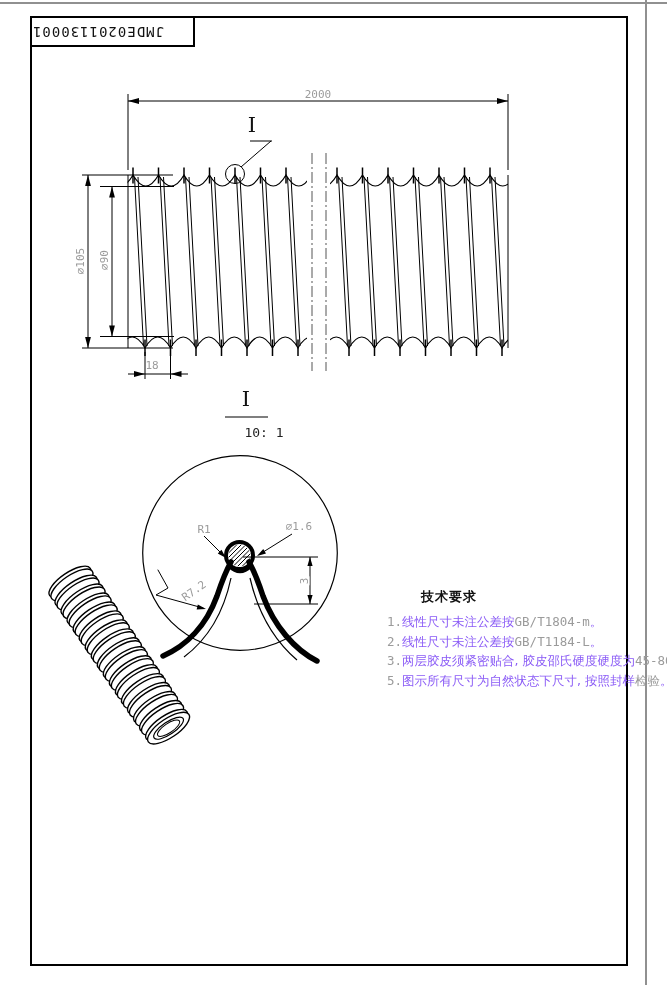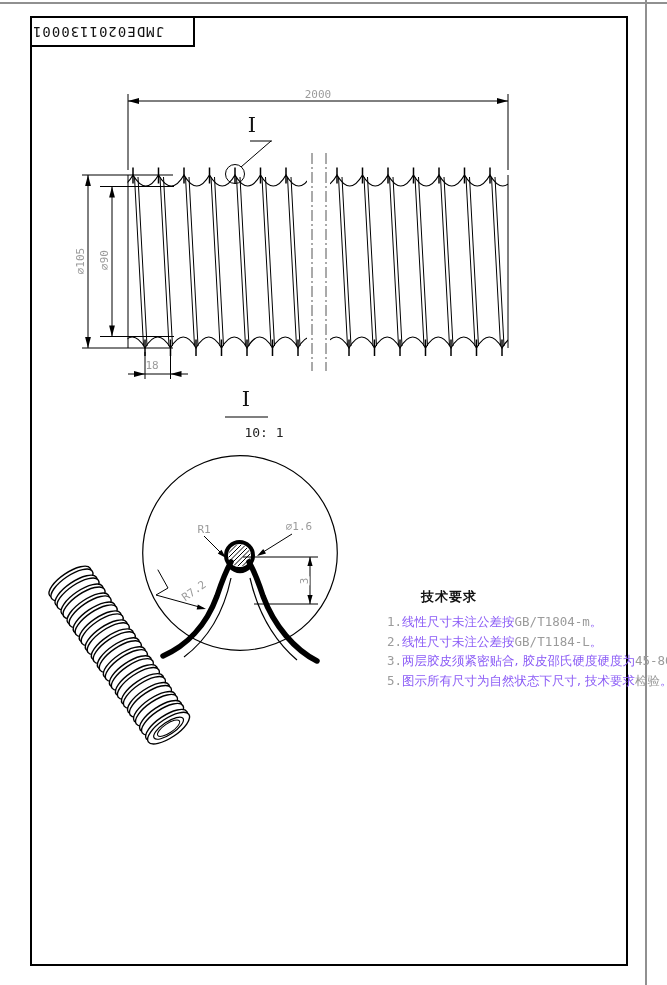--- a/index.html
+++ b/index.html
@@ -248,15 +248,15 @@
 <div class="dimtxt nobg" style="left:299px;top:526px;">∅1.6</div>
 <div class="dimtxt rot90" style="left:304px;top:581px;">3</div>
 <div class="dimtxt rot36" style="left:194px;top:591px;">R7.2</div>
 
 <div class="tech">
   <div class="tech-title">技术要求</div>
   <div id="tech-notes">
       <div class="note-line"><span class="dim">1.</span><span class="strong">线性尺寸未注公差按</span><span class="dim">GB/T1804-m</span><span class="strong">。</span></div>
       <div class="note-line"><span class="dim">2.</span><span class="strong">线性尺寸未注公差按</span><span class="dim">GB/T1184-L</span><span class="strong">。</span></div>
       <div class="note-line"><span class="dim">3.</span><span class="strong">两层胶皮须紧密贴合, 胶皮邵氏硬度硬度为</span><span class="dim">45-80</span></div>
-      <div class="note-line"><span class="dim">5.</span><span class="strong">图示所有尺寸为自然状态下尺寸, 技术要求</span><span class="dim">检验</span><span class="strong">。</span></div>
+      <div class="note-line"><span class="dim">5.</span><span class="strong">图示所有尺寸为自然状态下尺寸, 按照封样</span><span class="dim">检验</span><span class="strong">。</span></div>
     </div>
 </div>
 
 </body></html>

